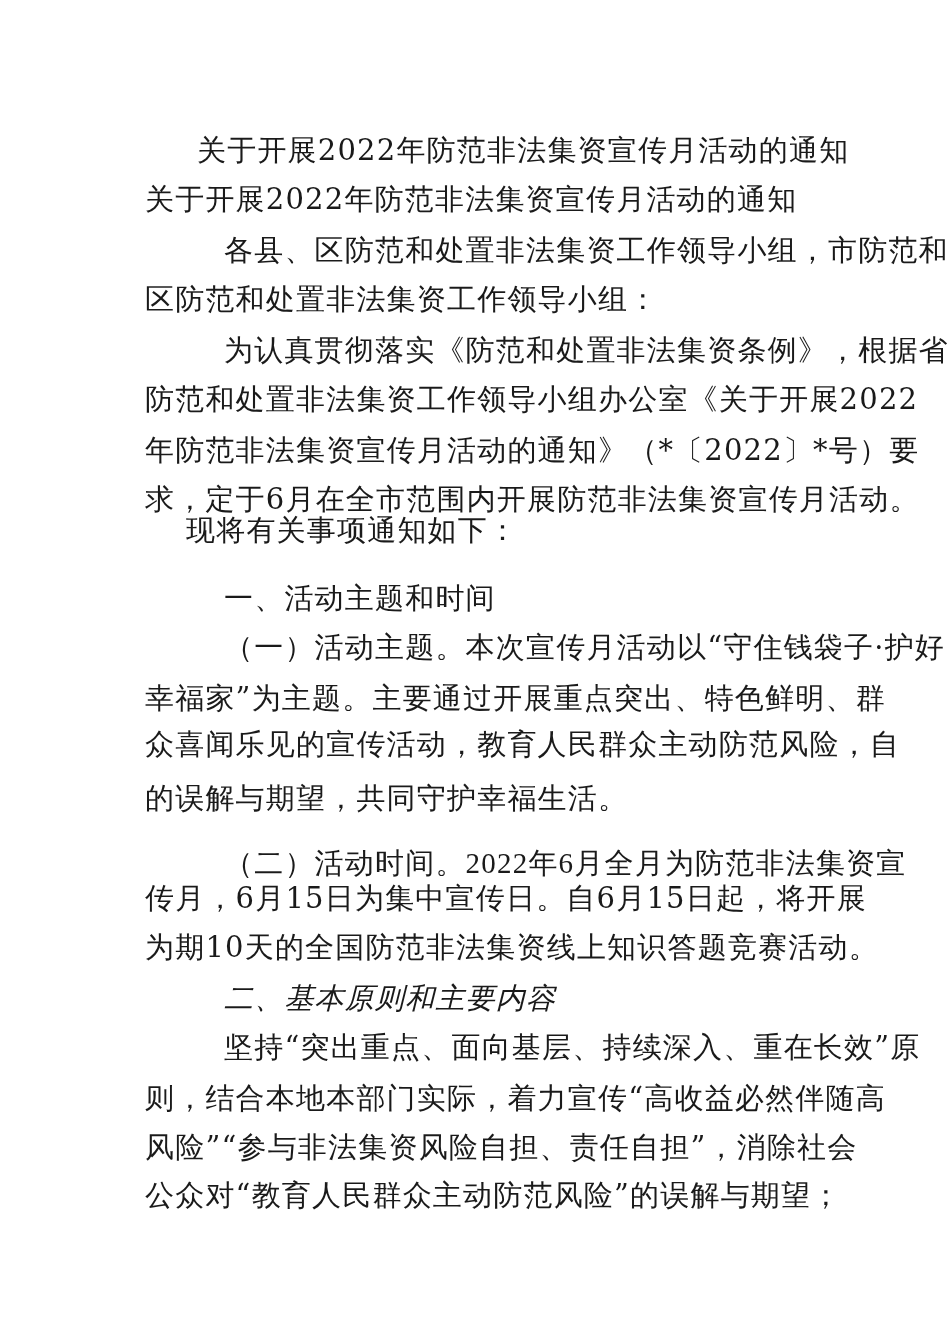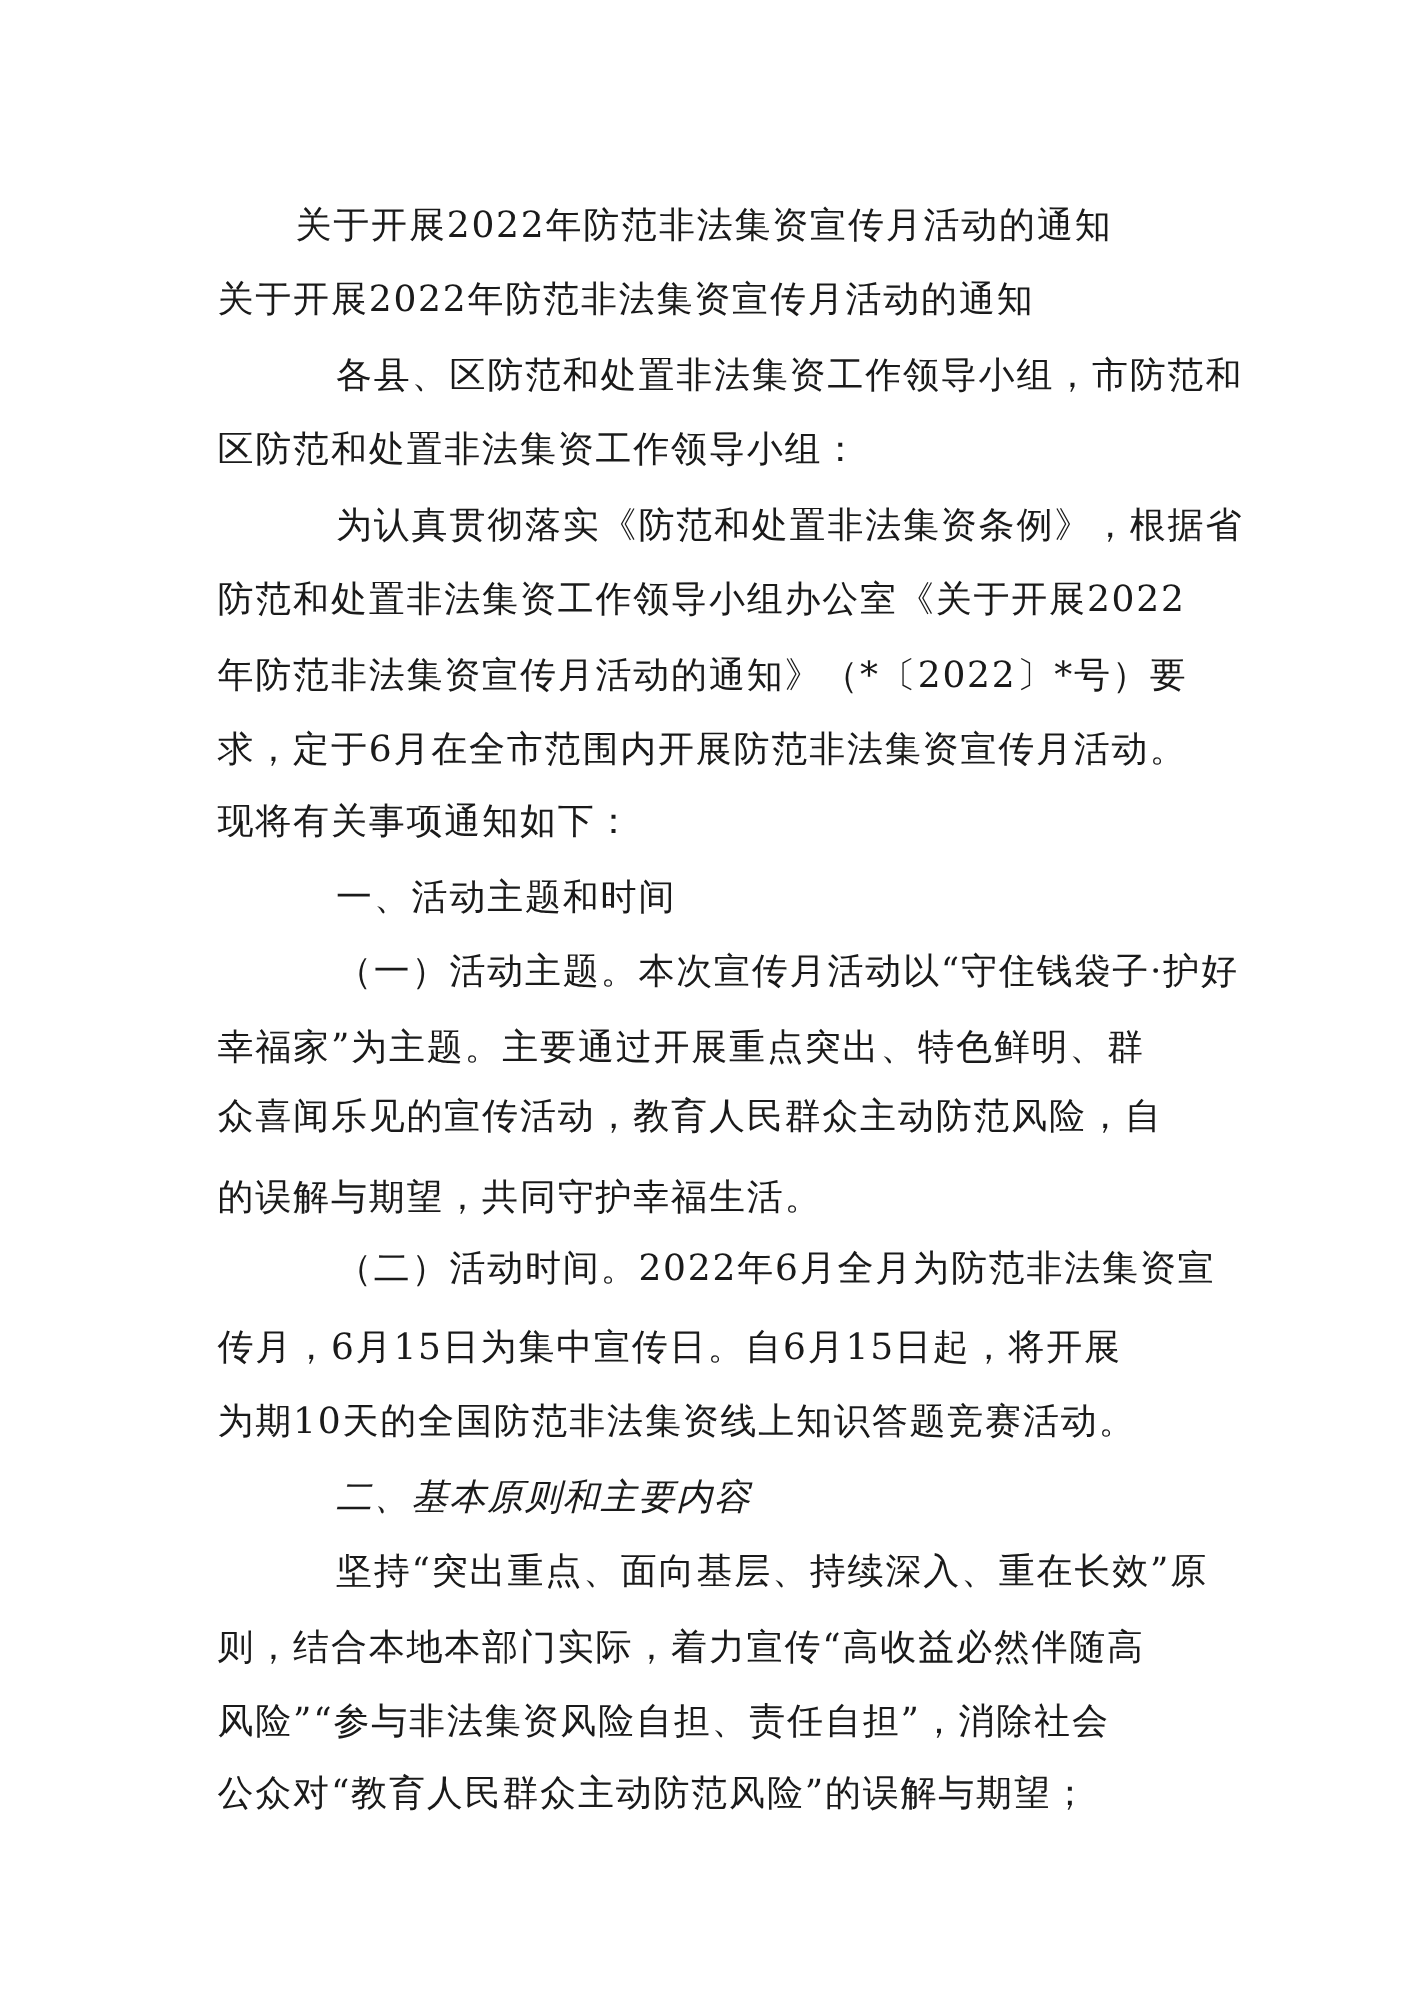--- a/index.html
+++ b/index.html
@@ -19,21 +19,21 @@
       position: absolute;
       left: 145px;
       top: 130px;
       width: 665px;
     }
     .line {
       position: absolute;
       left: 0;
       height: 40px;
       line-height: 40px;
-      font-size: 24px;
+      font-size: 29px;
       white-space: nowrap;
       letter-spacing: 1.2px;
     }
     .indent {
       left: 45px;
       margin-left: 34px;
     }
     .indent-title {
       left: 52px;
     }
@@ -45,30 +45,30 @@
   <div class="line indent-title" style="top:0px;">关于开展2022年防范非法集资宣传月活动的通知</div>
   <div class="line" style="top:49px;">关于开展2022年防范非法集资宣传月活动的通知</div>
 
   <div class="line indent" style="top:100px;">各县、区防范和处置非法集资工作领导小组，市防范和</div>
   <div class="line" style="top:149px;">区防范和处置非法集资工作领导小组：</div>
 
   <div class="line indent" style="top:200px;">为认真贯彻落实《防范和处置非法集资条例》，根据省</div>
   <div class="line" style="top:249px;">防范和处置非法集资工作领导小组办公室《关于开展2022</div>
   <div class="line" style="top:300px;">年防范非法集资宣传月活动的通知》（*〔2022〕*号）要</div>
   <div class="line" style="top:349px;">求，定于6月在全市范围内开展防范非法集资宣传月活动。</div>
-  <div class="line" style="top:397px;">现将有关事项通知如下：</div>
+  <div class="line" style="top:380px;margin-left:41px;">现将有关事项通知如下：</div>
 
   <div class="line indent" style="top:448px;">一、活动主题和时间</div>
 
   <div class="line indent" style="top:497px;">（一）活动主题。本次宣传月活动以“守住钱袋子·护好</div>
   <div class="line" style="top:548px;">幸福家”为主题。主要通过开展重点突出、特色鲜明、群</div>
   <div class="line" style="top:597px;font-family:Liberation Mono, monospace;">众喜闻乐见的宣传活动，教育人民群众主动防范风险，自</div>
   <div class="line" style="top:648px;">的误解与期望，共同守护幸福生活。</div>
 
-  <div class="line indent" style="top:695px;">（二）活动时间。2022年6月全月为防范非法集资宣</div>
+  <div class="line indent" style="top:713px;font-family:Liberation Serif, serif;">（二）活动时间。2022年6月全月为防范非法集资宣</div>
   <div class="line" style="top:748px;">传月，6月15日为集中宣传日。自6月15日起，将开展</div>
   <div class="line" style="top:797px;">为期10天的全国防范非法集资线上知识答题竞赛活动。</div>
 
   <div class="line indent" style="top:848px;font-style:italic;">二、基本原则和主要内容</div>
 
   <div class="line indent" style="top:897px;">坚持“突出重点、面向基层、持续深入、重在长效”原</div>
   <div class="line" style="top:948px;">则，结合本地本部门实际，着力宣传“高收益必然伴随高</div>
   <div class="line" style="top:997px;">风险”“参与非法集资风险自担、责任自担”，消除社会</div>
   <div class="line" style="top:1045px;">公众对“教育人民群众主动防范风险”的误解与期望；</div>
 </div>

